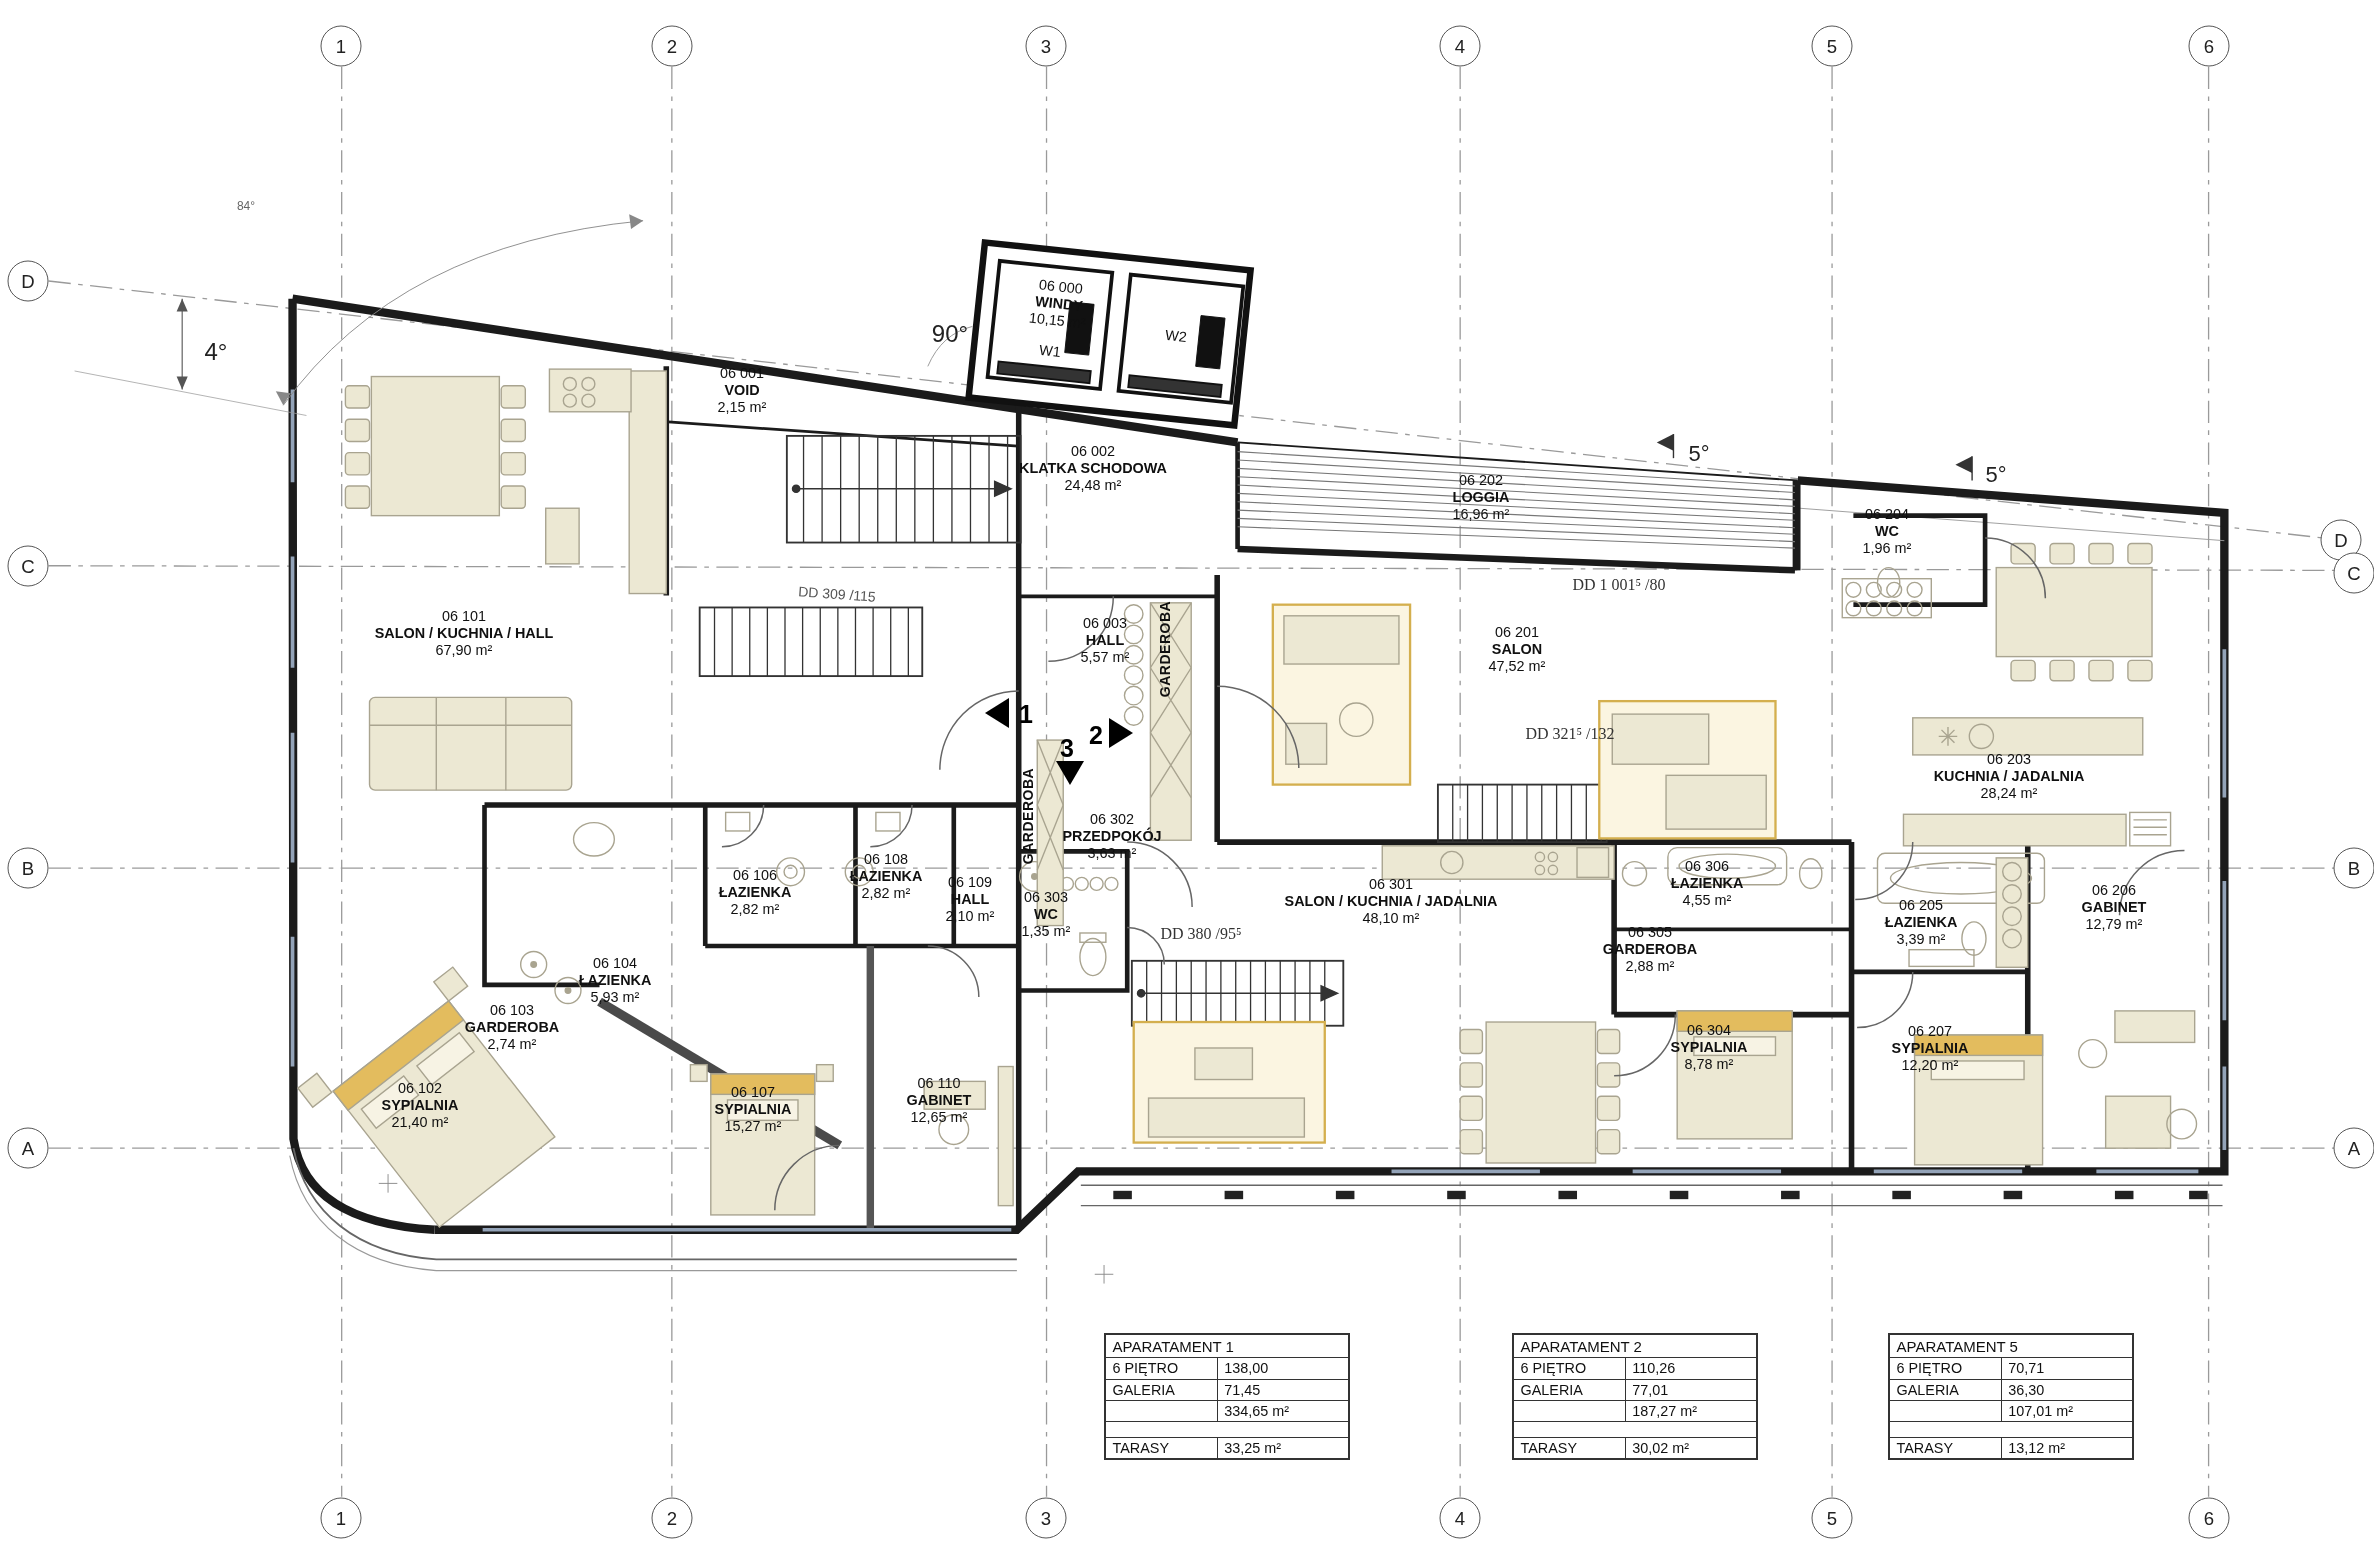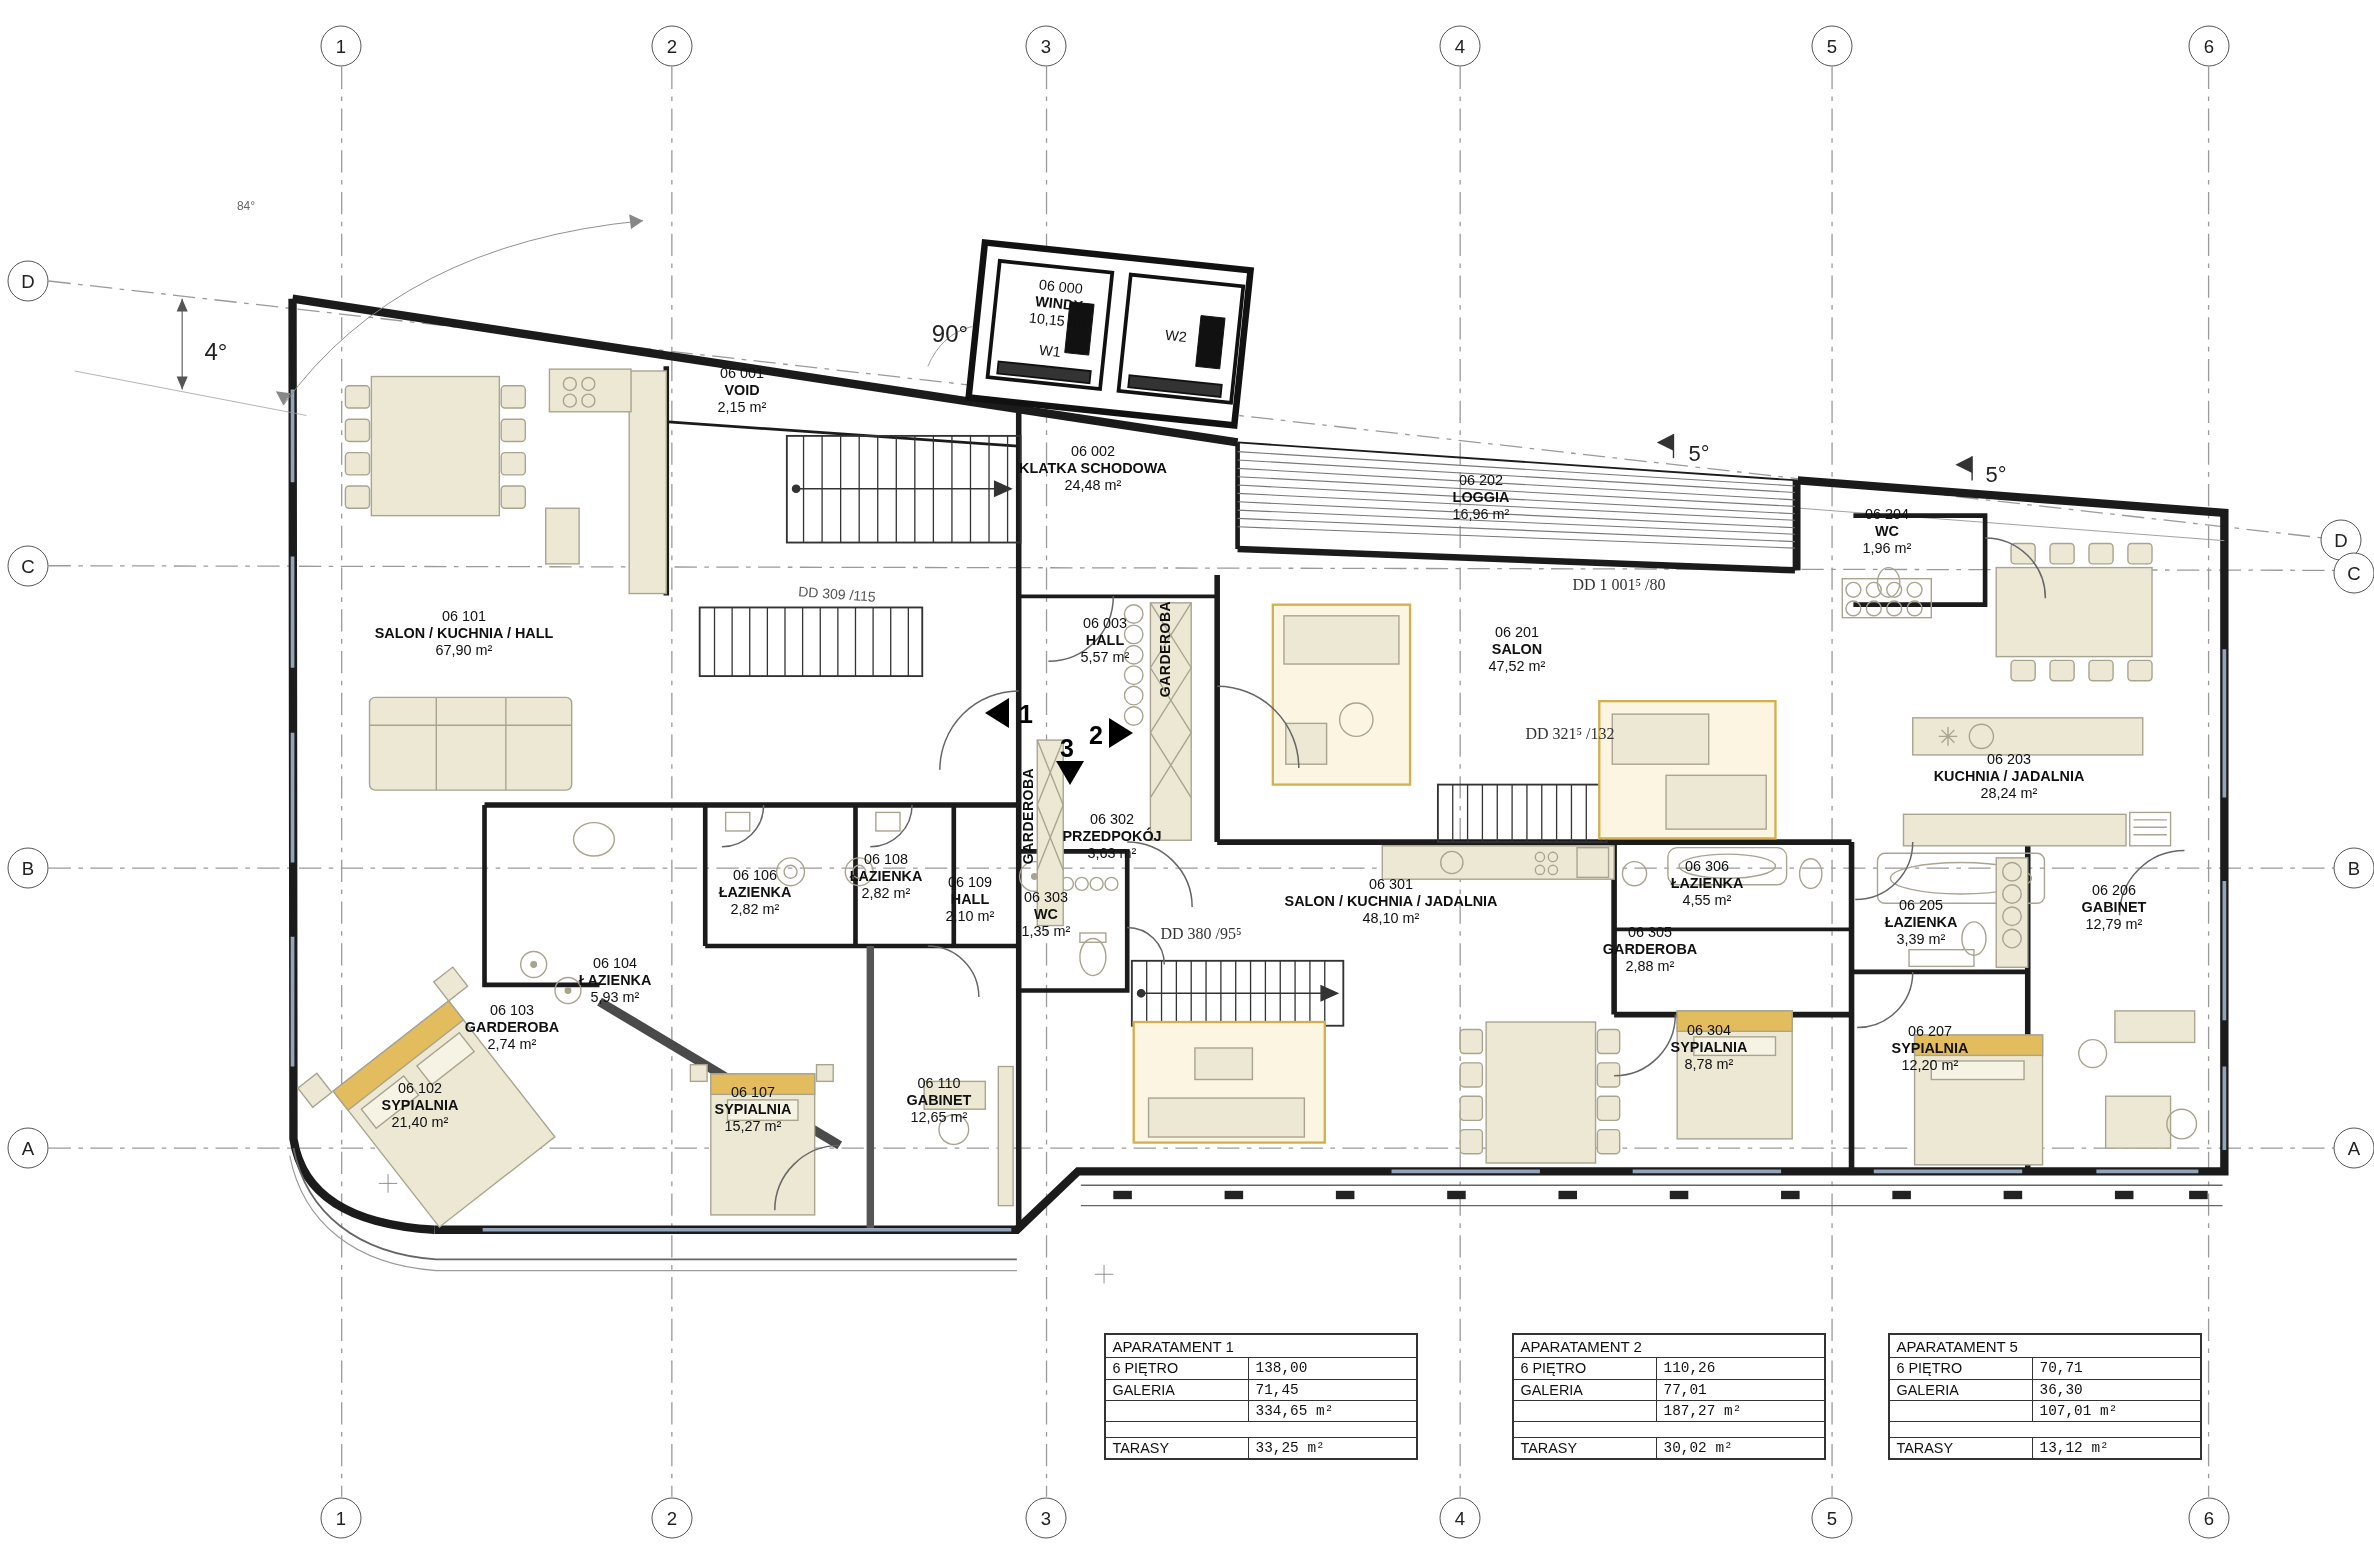--- a/index.html
+++ b/index.html
@@ -18,25 +18,25 @@
   .a17{font-size:16px;color:#333;font-family:Liberation Serif, serif;}
   .a24{font-size:22px;color:#222;}
   .a26{font-size:24px;color:#222;}
   .sec{font-size:25px;font-weight:bold;color:#000;}
   .tri{position:absolute;width:0;height:0;z-index:6;}
   .tri-left{border-right:24px solid #000;border-top:15px solid transparent;border-bottom:15px solid transparent;}
   .tri-right{border-left:24px solid #000;border-top:15px solid transparent;border-bottom:15px solid transparent;}
   .tri-down{border-top:24px solid #000;border-left:14px solid transparent;border-right:14px solid transparent;}
   .bubble{position:absolute;transform:translate(-50%,-50%);width:39px;height:39px;border:1.5px solid #555;border-radius:50%;background:#fff;display:flex;align-items:center;justify-content:center;font-size:18.6px;color:#222;z-index:7;}
   .apt-table{position:absolute;z-index:8;background:#fff;}
-  .apt-table table{border-collapse:collapse;font-size:14.4px;color:#111;width:312px;}
+  .apt-table table{border-collapse:collapse;font-size:14.4px;color:#111;width:244px;}
   .apt-table td{border:0.9px solid #333;padding:0.9px 6.5px;height:18.6px;}
   .apt-table tr.t-title td{font-size:15px;height:20.4px;}
   .apt-table tr.spacer td{border-top:0.9px solid #333;border-bottom:0.9px solid #333;height:13px;}
-  .apt-table td.val{width:54%;font-family:Liberation Mono, monospace;}
+  .apt-table td.val{width:54%;}
   .apt-table{border:1.4px solid #333;}
 </style>
 </head>
 <body>
 
 <div id="plan">
 
 <svg width="2375" height="1559" viewBox="0 0 2560 1681">
 
   <g stroke="#9a9a9a" stroke-width="1.4" stroke-dasharray="24 8 5 8" fill="none">

